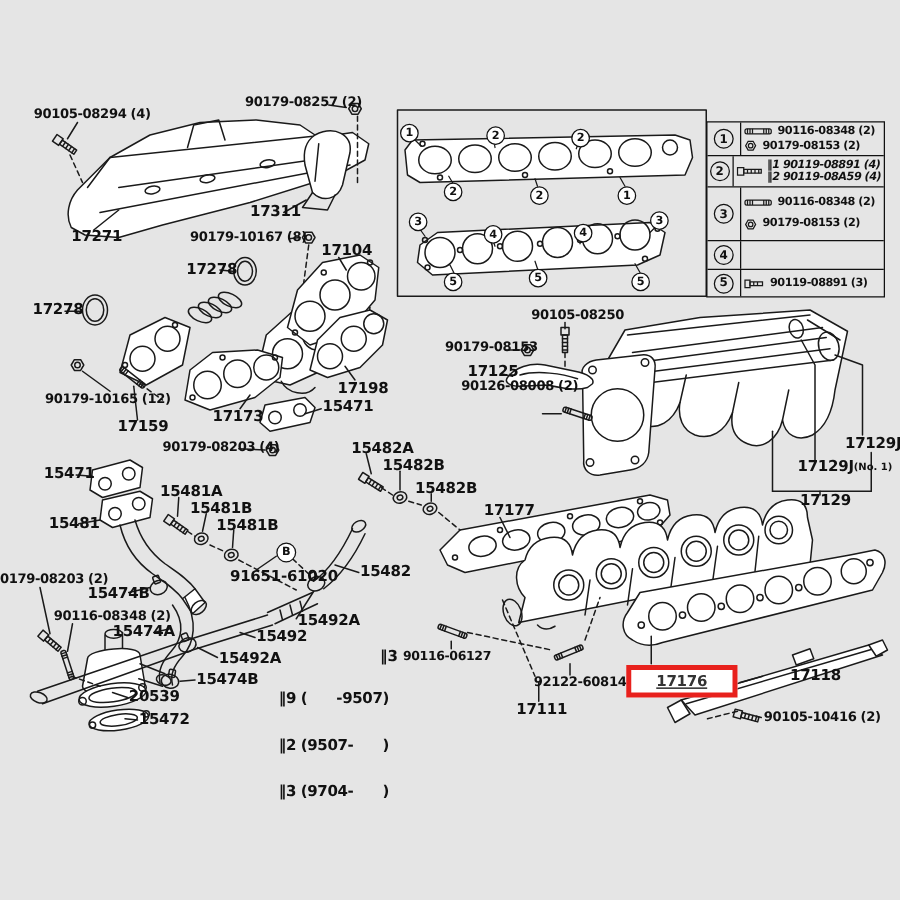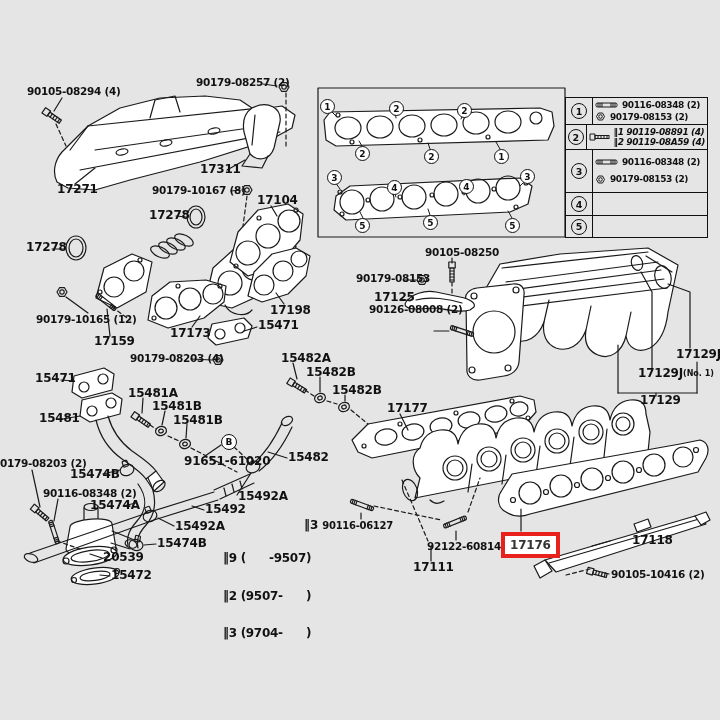--- a/index.html
+++ b/index.html
@@ -18,21 +18,21 @@
   .stack{display:flex;flex-direction:row;align-items:center;}
   .co{position:absolute;z-index:2;width:13px;height:13px;border:1.4px solid #111;border-radius:50%;
       display:flex;align-items:center;justify-content:center;
       font-weight:700;font-size:9px;color:#111;background:#fff;}
   .notes{position:absolute;z-index:2;font-weight:700;font-size:12px;line-height:12.5px;
          color:#111;white-space:pre;letter-spacing:-0.3px;}
   .note3{position:absolute;z-index:2;display:flex;align-items:center;gap:4px;color:#111;}
   .note3 .mk{font-weight:700;font-size:12px;}
   .note3 .pn{font-weight:700;font-size:10px;letter-spacing:-0.3px;}
   .hl-box{position:absolute;z-index:3;border:4px solid #e8211d;background:#fff;
-          padding:2px 3px;display:flex;align-items:center;justify-content:center;}
+          padding:2px 18px;display:flex;align-items:center;justify-content:center;text-decoration:underline;}
   .hl-box .hl{font-weight:700;font-size:12px;color:#333;padding:0 2px;letter-spacing:-0.2px;}
   
   .legend{position:absolute;z-index:2;left:565px;top:97px;width:143px;height:141px;
           border:1.6px solid #111;box-sizing:border-box;display:flex;flex-direction:column;}
   .lg-row{display:flex;flex:0 0 auto;}
   .lg-row + .lg-row{border-top:1.5px solid #111;}
   .lg-num{width:26px;border-right:1.5px solid #111;display:flex;align-items:center;justify-content:center;}
   .lgco{width:14px;height:14px;border:1.4px solid #111;border-radius:50%;display:flex;
         align-items:center;justify-content:center;font-weight:700;font-size:9.5px;color:#111;}
   .lg-body{flex:1;display:flex;flex-direction:column;justify-content:space-evenly;padding:1px 2px;}
@@ -636,16 +636,29 @@
   <div class="lg-row" style="height:22px">
     <div class="lg-num">
       <span class="lgco">4</span>
     </div>
   </div>
 
   <div class="lg-row" style="height:21px">
     <div class="lg-num">
       <span class="lgco">5</span>
     </div>
+    <div class="lg-body">
+      <div class="lg-line">
+        <span class="lg-ico">
+          <svg width="18" height="10">
+                <polygon points="1,2 5,2 5,8 1,8"></polygon>
+                <rect x="5" y="3.5" width="10" height="3"></rect>
+                <line x1="8" y1="3.5" x2="8" y2="6.5"></line>
+                <line x1="11" y1="3.5" x2="11" y2="6.5"></line>
+              </svg>
+        </span>
+        <span class="pt">90119-08891 (3)</span>
+      </div>
+    </div>
   </div>
 
 </div>
 </div>
 
 </body></html>

